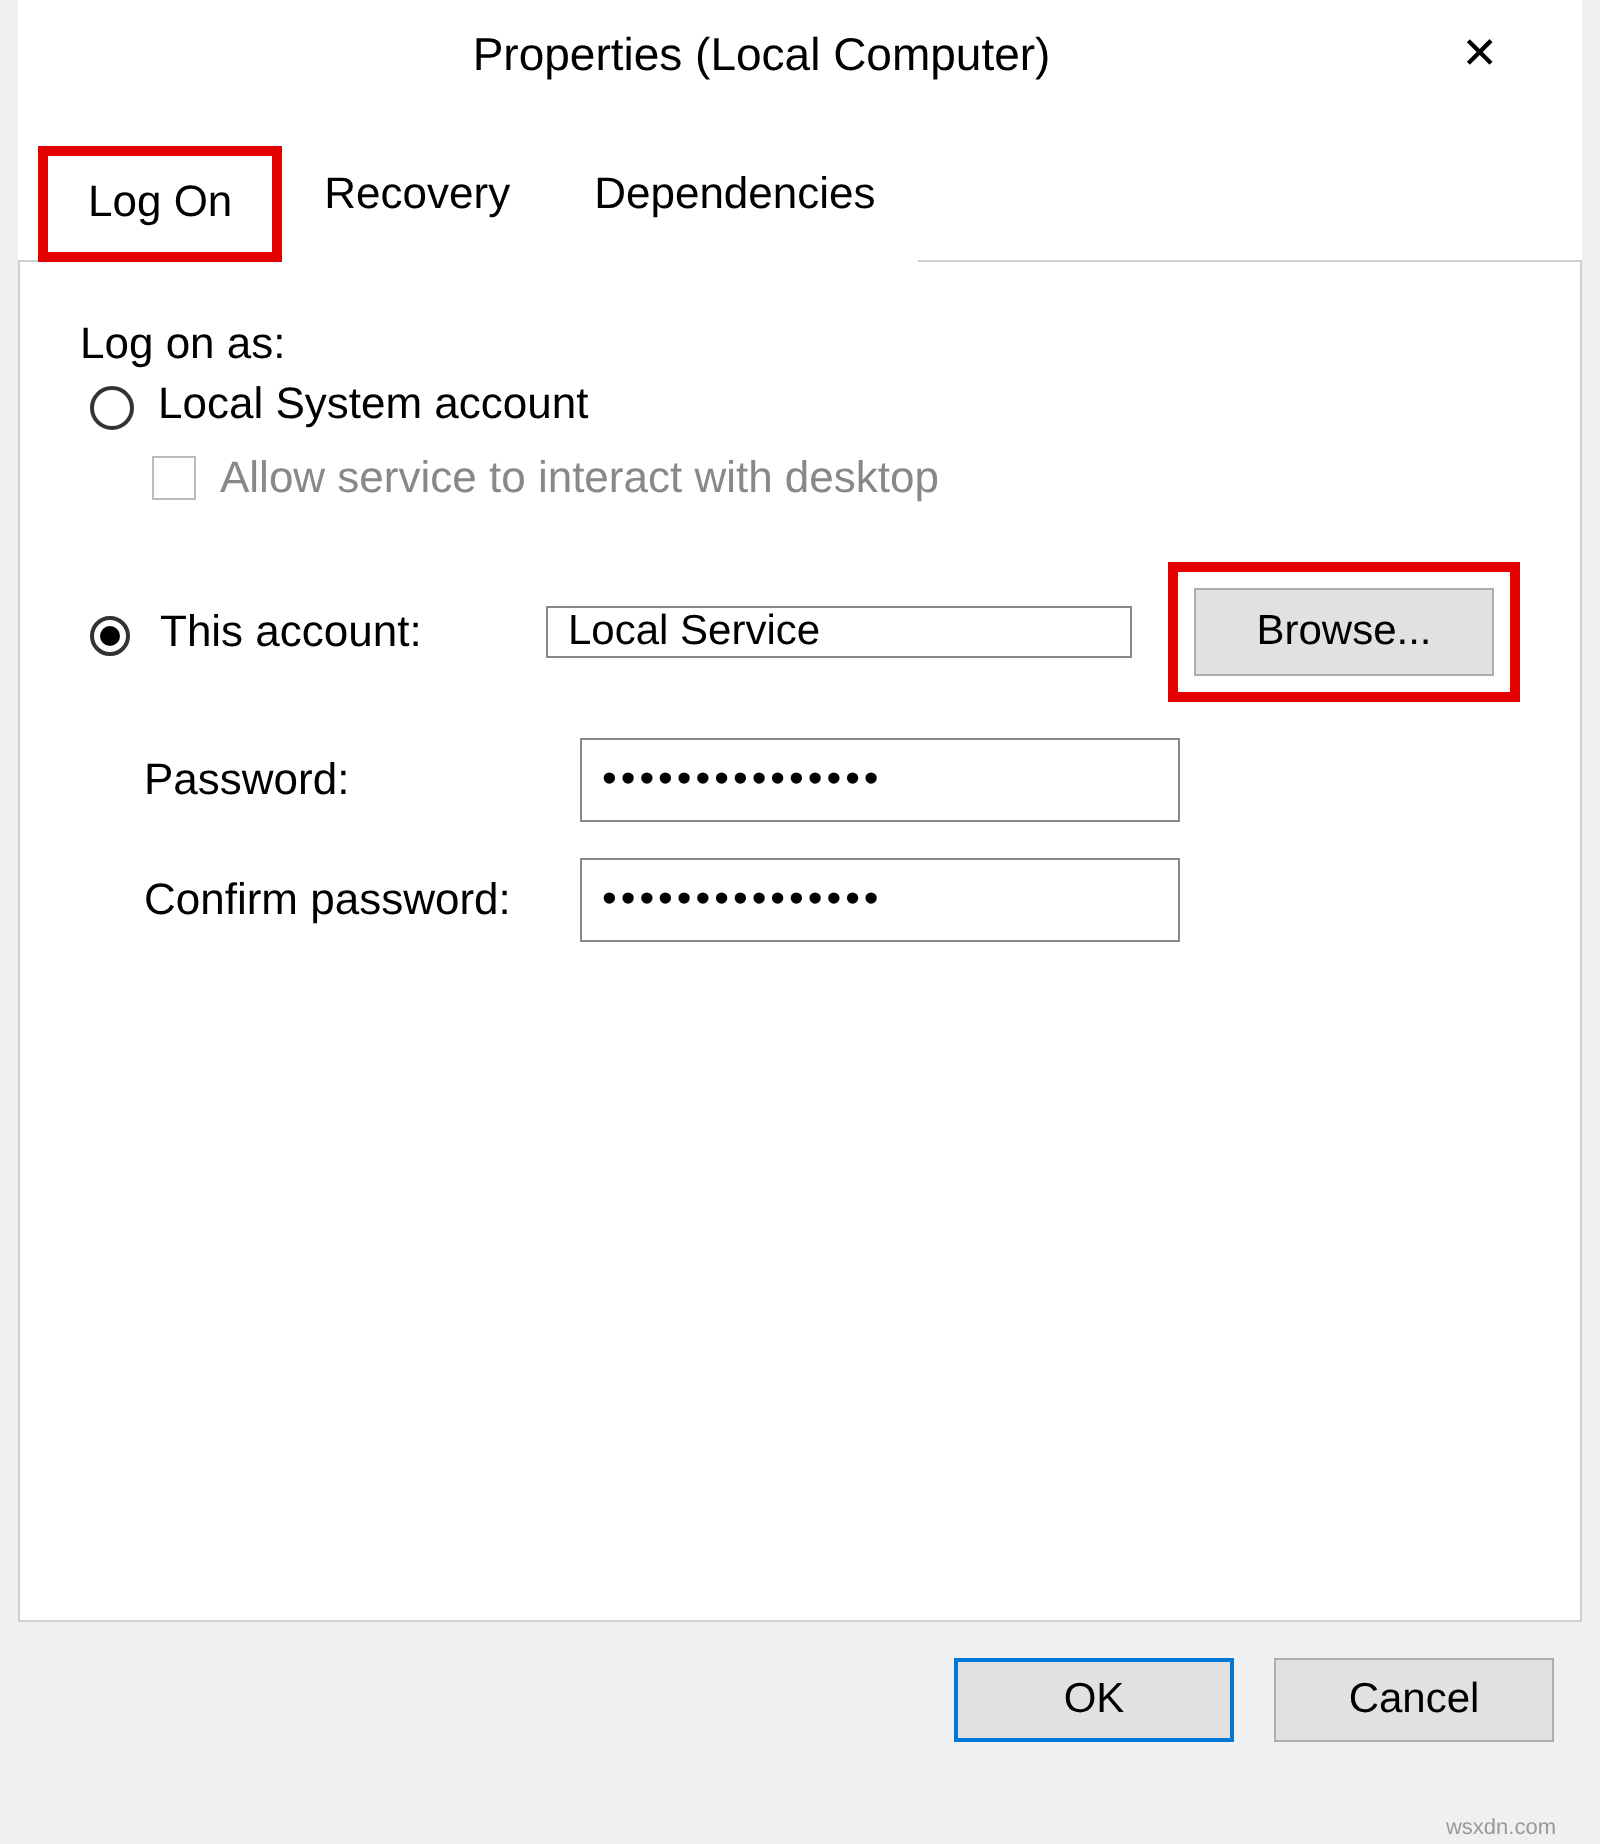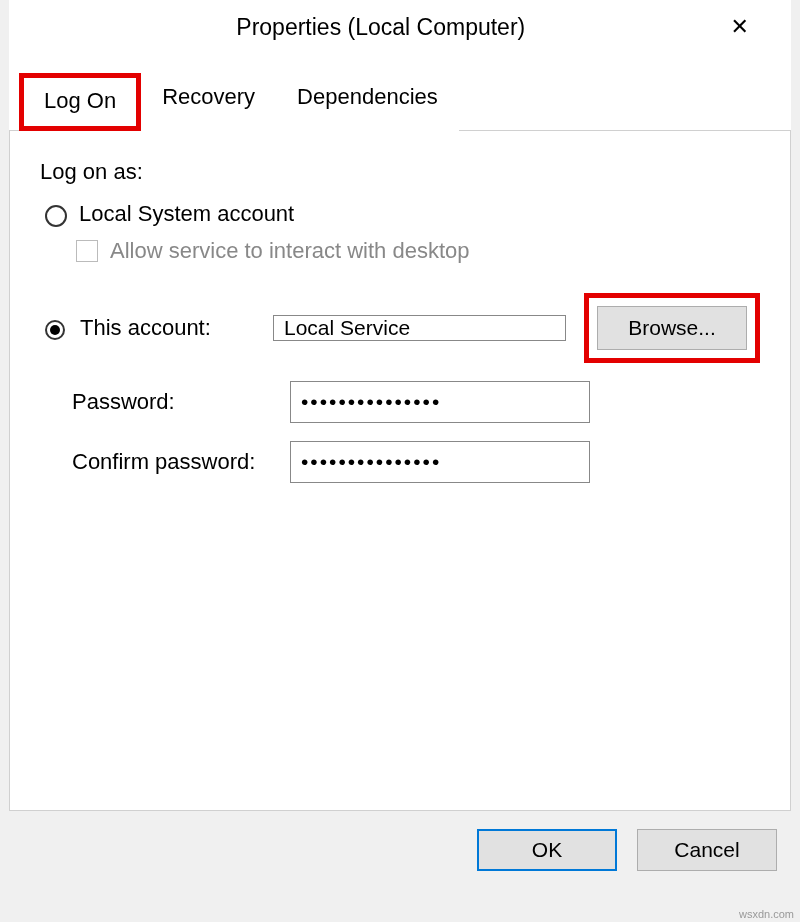--- a/index.html
+++ b/index.html
@@ -73,21 +73,21 @@
     }
     .content {
       padding: 28px 30px 20px 30px;
       min-height: 680px;
       border: 1px solid #d0d0d0;
       border-top: none;
     }
     .group-label {
       font-size: 22px;
       color: #000;
-      margin-bottom: 16px;
+      margin-bottom: 4px;
     }
     .radio-row {
       display: flex;
       align-items: center;
       margin-bottom: 10px;
     }
     .radio-row input[type="radio"] {
       width: 22px;
       height: 22px;
       margin-right: 12px;
@@ -184,21 +184,21 @@
       cursor: pointer;
       font-family: Liberation Sans, sans-serif;
     }
     .btn.default {
       border: 2px solid #0078d7;
       background: #e1e1e1;
     }
     .watermark {
       position: absolute;
       bottom: 2px;
-      right: 6px;
+      right: 22px;
       font-size: 11px;
       color: #999;
     }
     input[type="radio"] {
       appearance: none;
       border: 2px solid #333;
       border-radius: 50%;
       width: 20px;
       height: 20px;
       position: relative;

